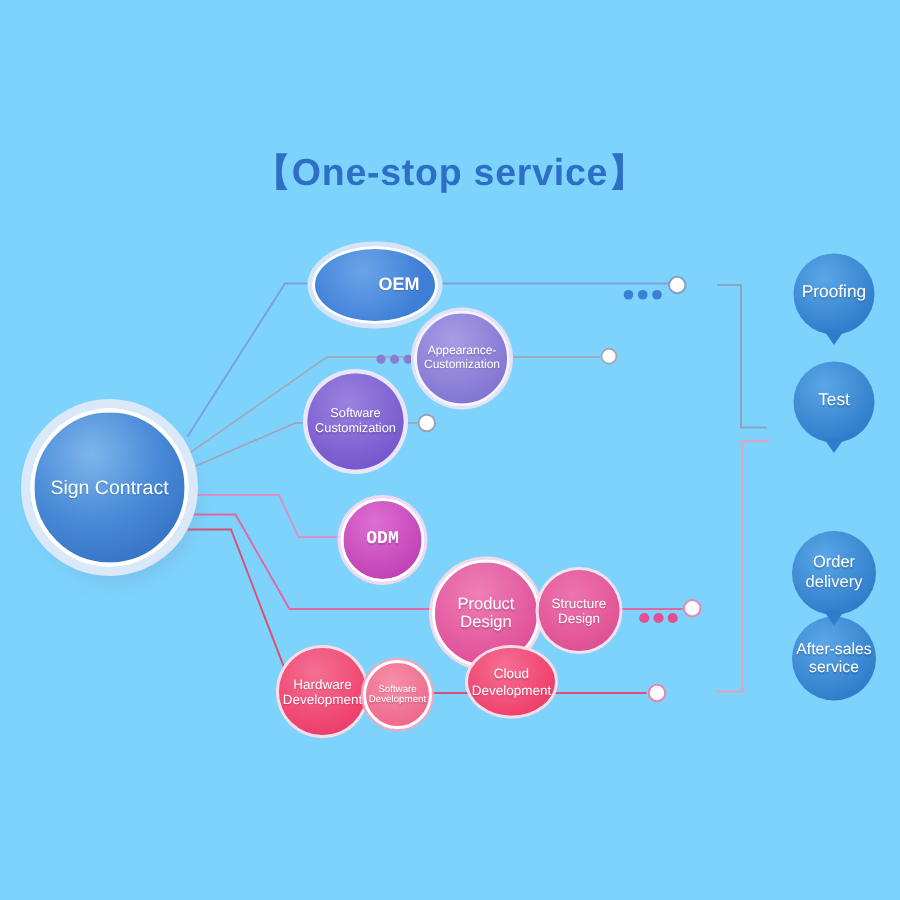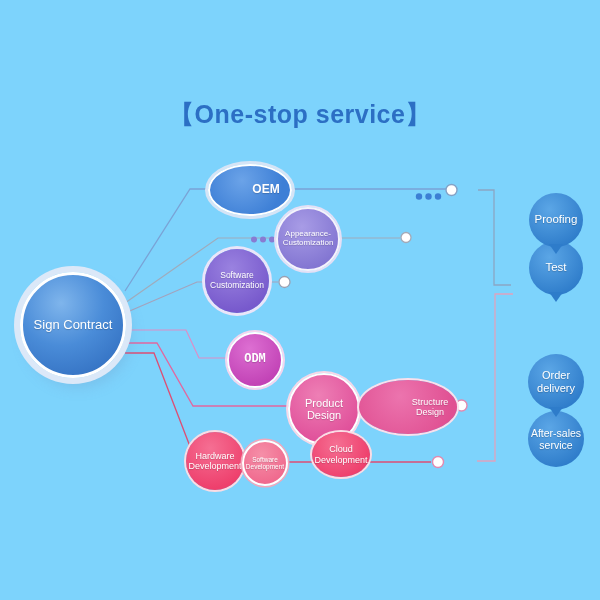--- a/index.html
+++ b/index.html
@@ -28,41 +28,41 @@
           background:radial-gradient(circle at 42% 30%, #9a82e0 0%, #7759cc 75%);
           box-shadow:0 0 0 3px #eae5f9;}
   .n-odm{left:227px;top:332px;width:52px;height:52px;font-size:12px;font-weight:bold;
           background:radial-gradient(circle at 40% 28%, #dd6fd2 0%, #c243b6 75%);
           border:2px solid #fff;box-shadow:0 0 0 2px #f3d6ef;font-family:Liberation Mono, monospace;}
   .n-product{left:288px;top:373px;width:68px;height:68px;font-size:11px;
           background:radial-gradient(circle at 42% 30%, #ee7fb5 0%, #e0509a 75%);
           border:2px solid #fff;box-shadow:0 0 0 2px #f7d8e8;}
   .n-structure{left:359px;top:380px;width:54px;height:54px;font-size:9px;
           background:radial-gradient(circle at 42% 30%, #ec74ae 0%, #e05092 78%);
-          box-shadow:0 0 0 2px #f9e0ec;padding-left:44px;}
+          box-shadow:0 0 0 2px #f9e0ec;}
   .n-hardware{left:186px;top:432px;width:58px;height:58px;font-size:9px;
           background:radial-gradient(circle at 42% 28%, #f56f93 0%, #ee3f6c 75%);
           box-shadow:0 0 0 2px #fbdce4;}
   .n-software-dev{left:242px;top:440px;width:42px;height:42px;font-size:6.5px;
           background:radial-gradient(circle at 42% 30%, #f58fa8 0%, #f06a8e 75%);
           border:2px solid #fff;box-shadow:0 0 0 1.5px #f2a8bc;}
   .n-cloud{left:312px;top:432px;width:58px;height:45px;font-size:9px;
           background:radial-gradient(circle at 42% 28%, #f56f93 0%, #ee3f6c 75%);
           box-shadow:0 0 0 2px #fbdce4;}
   
   .drop{position:absolute;border-radius:50%;display:flex;flex-direction:column;
           align-items:center;justify-content:center;text-align:center;color:#fff;
           line-height:1.15;text-shadow:0 1px 1px rgba(0,0,0,0.2);
           background:radial-gradient(circle at 38% 30%, #5ba6e6 0%, #2e7cca 78%);}
   .drop::after{content:"";position:absolute;bottom:-7px;left:50%;
           transform:translateX(-50%);width:0;height:0;
           border-left:7px solid transparent;border-right:7px solid transparent;
           border-top:10px solid #2e7cca;}
   .drop.no-tail::after{display:none;}
-  .d-proofing{left:529px;top:193px;width:54px;height:54px;font-size:11.5px;z-index:15;}
+  .d-proofing{left:529px;top:169px;width:54px;height:54px;font-size:11.5px;z-index:15;}
   .d-test{left:529px;top:241px;width:54px;height:54px;font-size:11.5px;z-index:14;}
   .d-production{left:530px;top:299px;width:52px;height:52px;font-size:10px;z-index:13;}
   .d-order{left:528px;top:354px;width:56px;height:56px;font-size:11px;z-index:12;}
   .d-after{left:528px;top:411px;width:56px;height:56px;font-size:10.5px;z-index:11;align-items:center;}
 </style>
 </head>
 <body>
 
 <div id="canvas">
 

